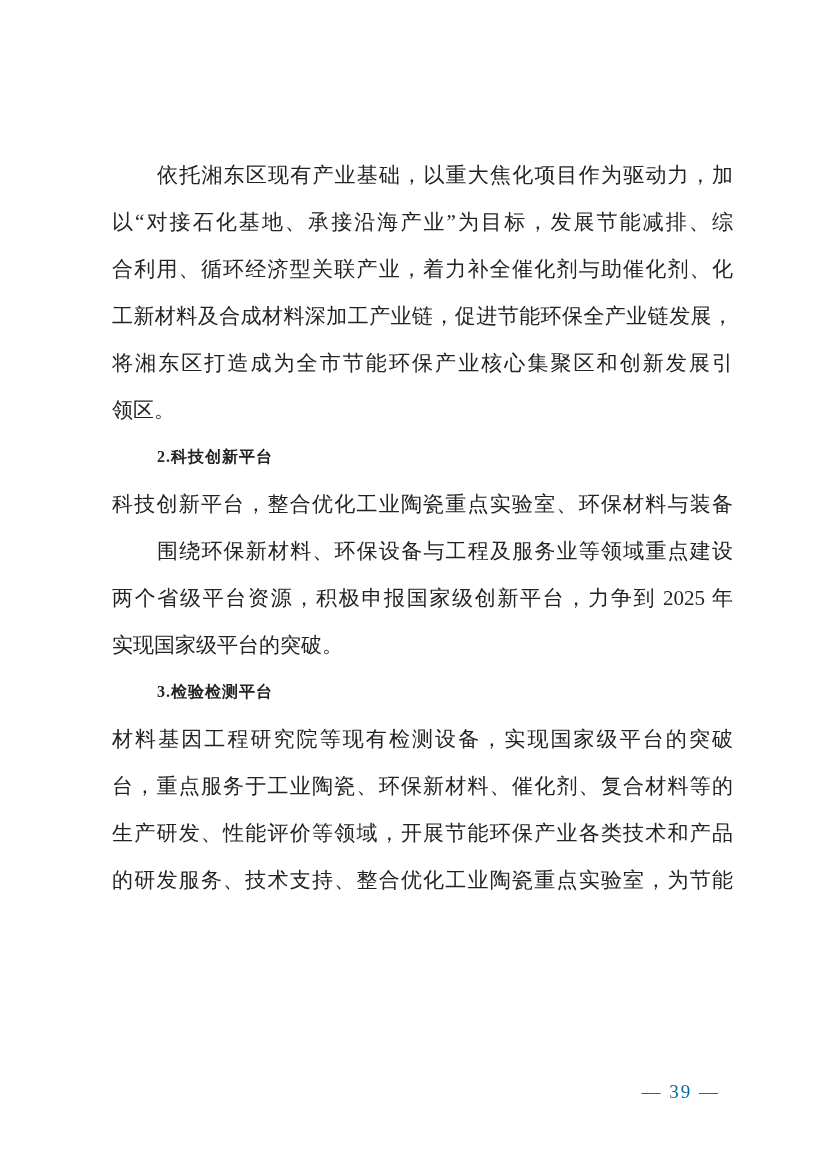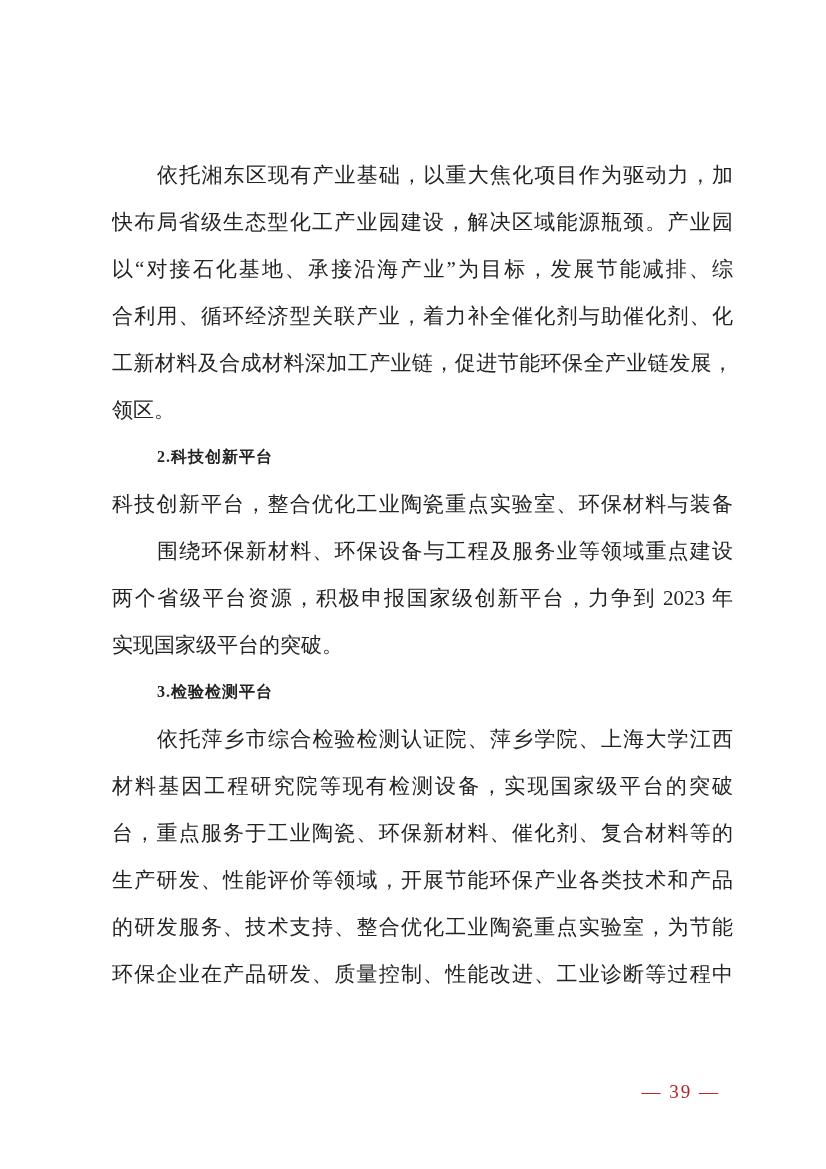--- a/index.html
+++ b/index.html
@@ -43,50 +43,48 @@
     font-weight: 700;
     font-size: 16px;
     letter-spacing: 1px;
   }
   .page-number {
     position: absolute;
     top: 1080px;
     right: 106px;
     font-size: 19px;
     line-height: 24px;
-    color: #b91c1c;
+    color: #0369a1;
     letter-spacing: 2px;
     white-space: nowrap;
   }
 </style>
 </head>
 <body>
 
 <div class="page">
   <div class="text-block">
 
     <div class="line indent">依托湘东区现有产业基础，以重大焦化项目作为驱动力，加</div>
-    <div class="line">快布局省级生态型化工产业园建设，解决区域能源瓶颈。产业园</div>
     <div class="line">以“对接石化基地、承接沿海产业”为目标，发展节能减排、综</div>
     <div class="line">合利用、循环经济型关联产业，着力补全催化剂与助催化剂、化</div>
     <div class="line">工新材料及合成材料深加工产业链，促进节能环保全产业链发展，</div>
+    <div class="line">将湘东区打造成为全市节能环保产业核心集聚区和创新发展引</div>
     <div class="line left">领区。</div>
 
     <div class="line heading indent left">2.科技创新平台</div>
 
     <div class="line">科技创新平台，整合优化工业陶瓷重点实验室、环保材料与装备</div>
     <div class="line indent">围绕环保新材料、环保设备与工程及服务业等领域重点建设</div>
-    <div class="line">两个省级平台资源，积极申报国家级创新平台，力争到 2023 年</div>
+    <div class="line">两个省级平台资源，积极申报国家级创新平台，力争到 2025 年</div>
     <div class="line left">实现国家级平台的突破。</div>
 
     <div class="line heading indent left">3.检验检测平台</div>
 
-    <div class="line indent">依托萍乡市综合检验检测认证院、萍乡学院、上海大学江西</div>
     <div class="line">材料基因工程研究院等现有检测设备，实现国家级平台的突破</div>
     <div class="line">台，重点服务于工业陶瓷、环保新材料、催化剂、复合材料等的</div>
     <div class="line">生产研发、性能评价等领域，开展节能环保产业各类技术和产品</div>
     <div class="line">的研发服务、技术支持、整合优化工业陶瓷重点实验室，为节能</div>
-    <div class="line">环保企业在产品研发、质量控制、性能改进、工业诊断等过程中</div>
 
   </div>
 
   <div class="page-number">— 39 —</div>
 </div>
 
 </body></html>

